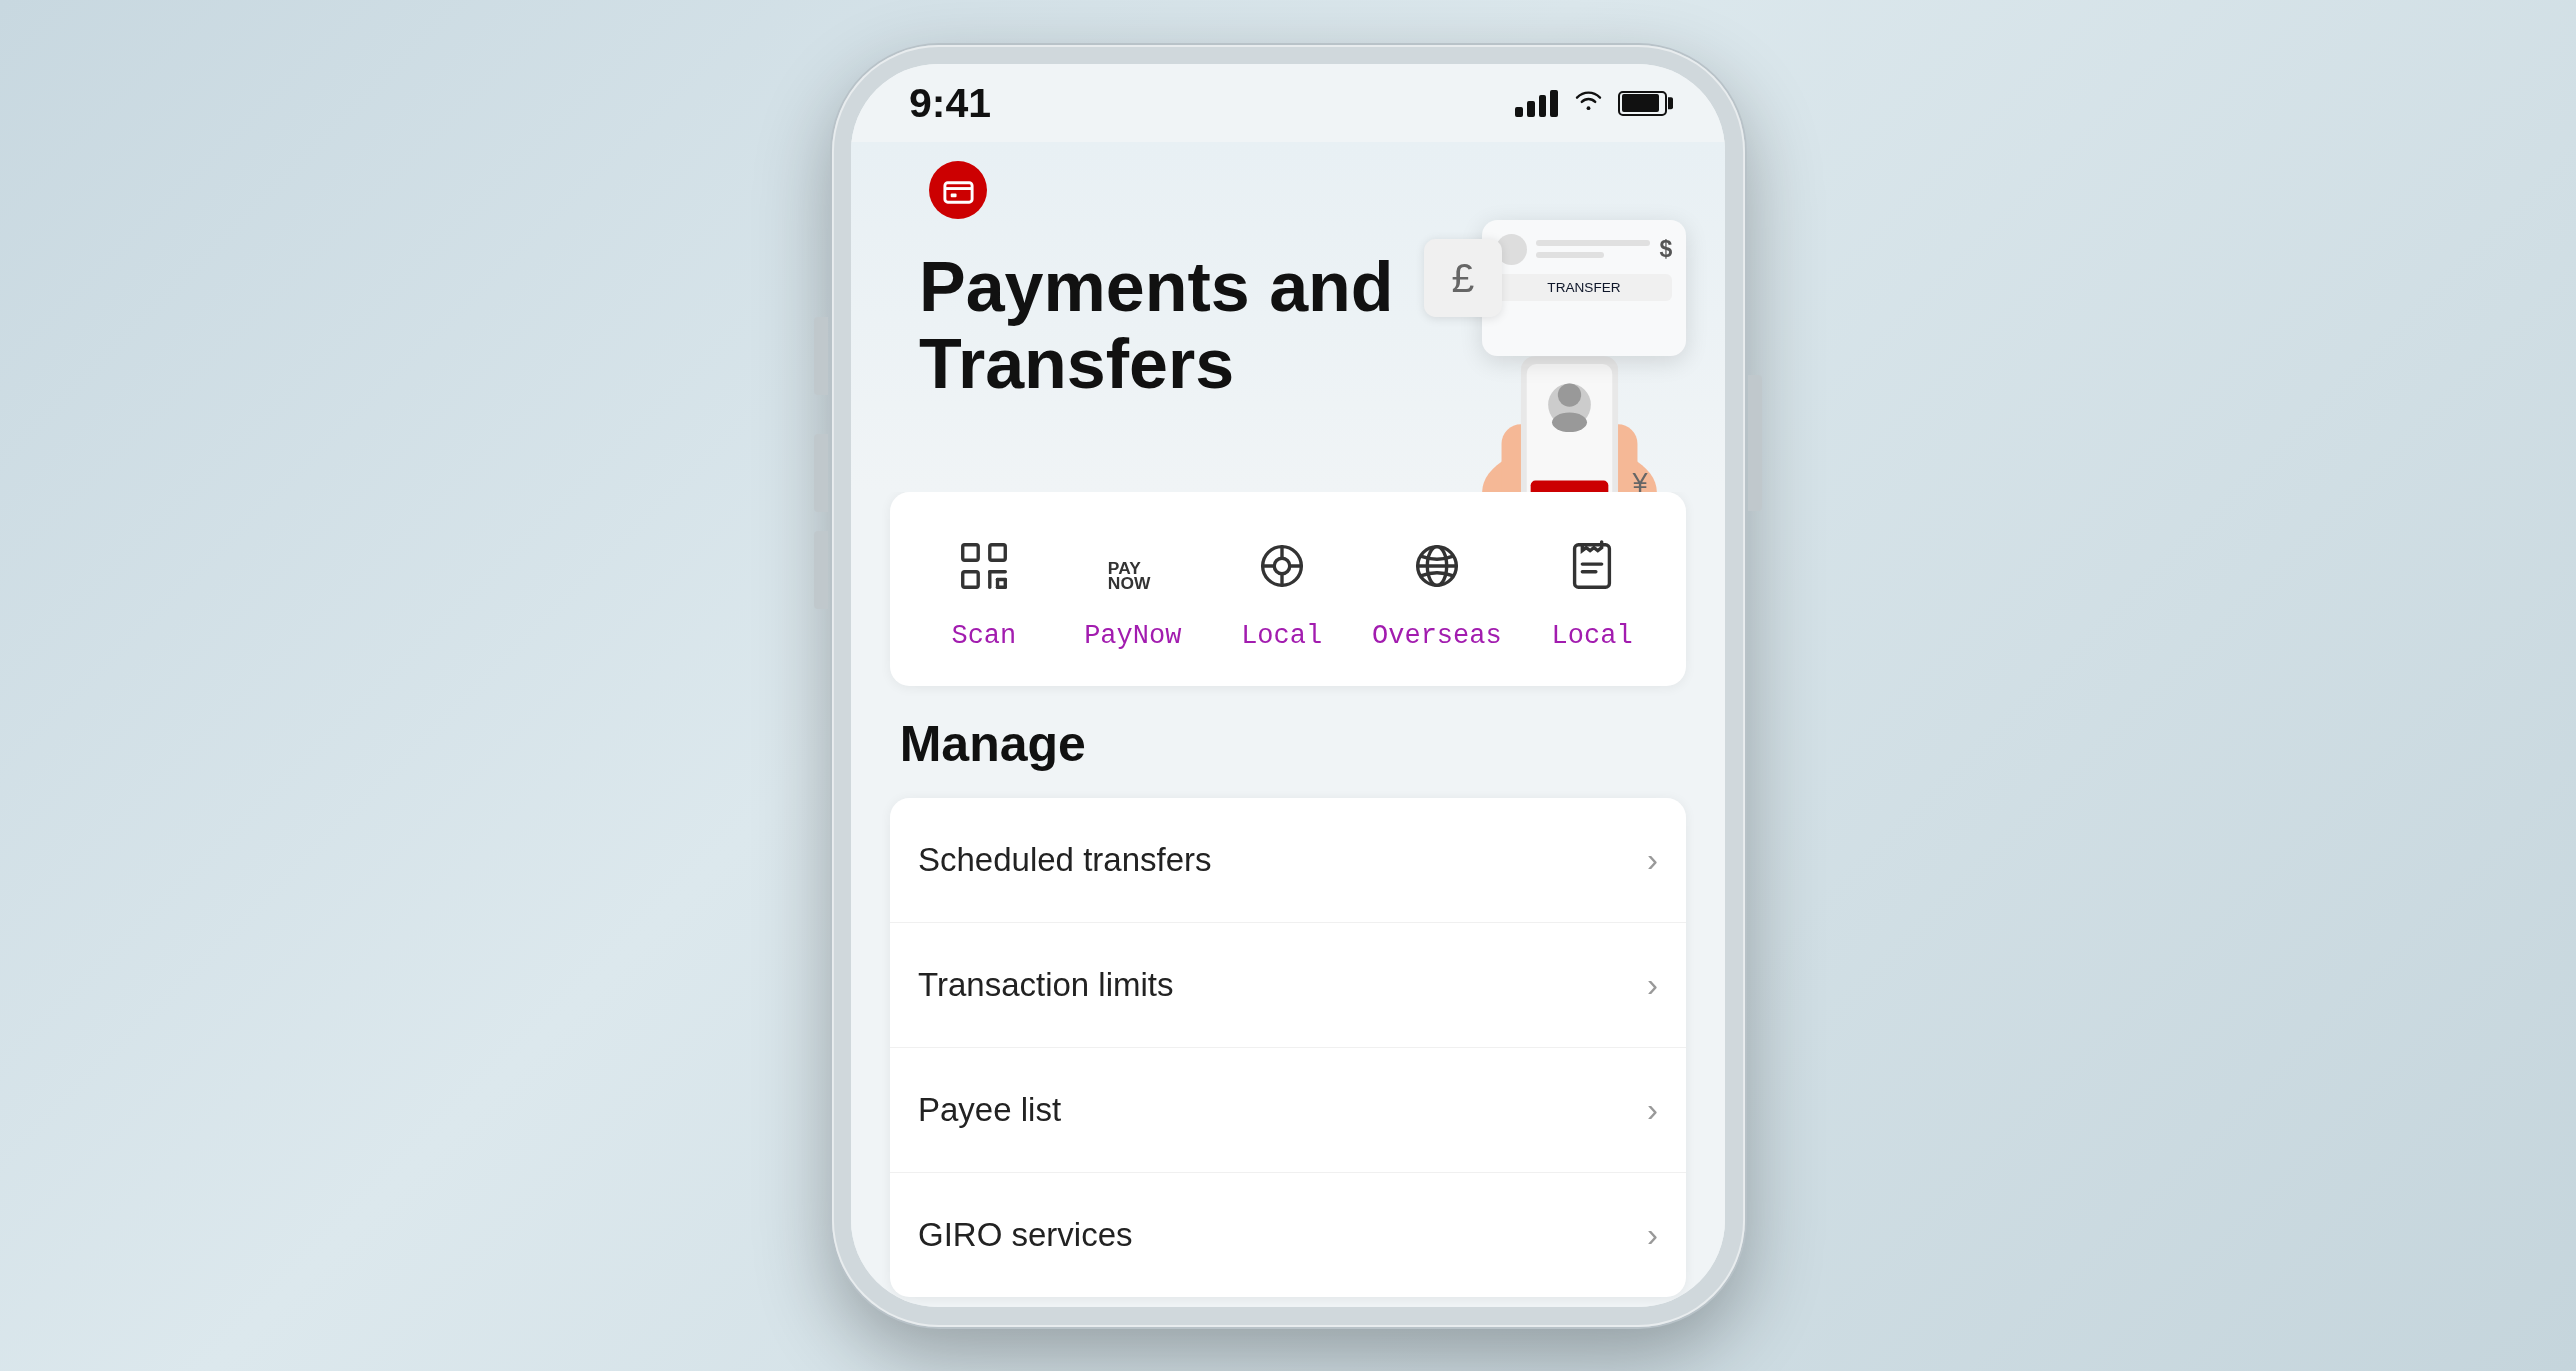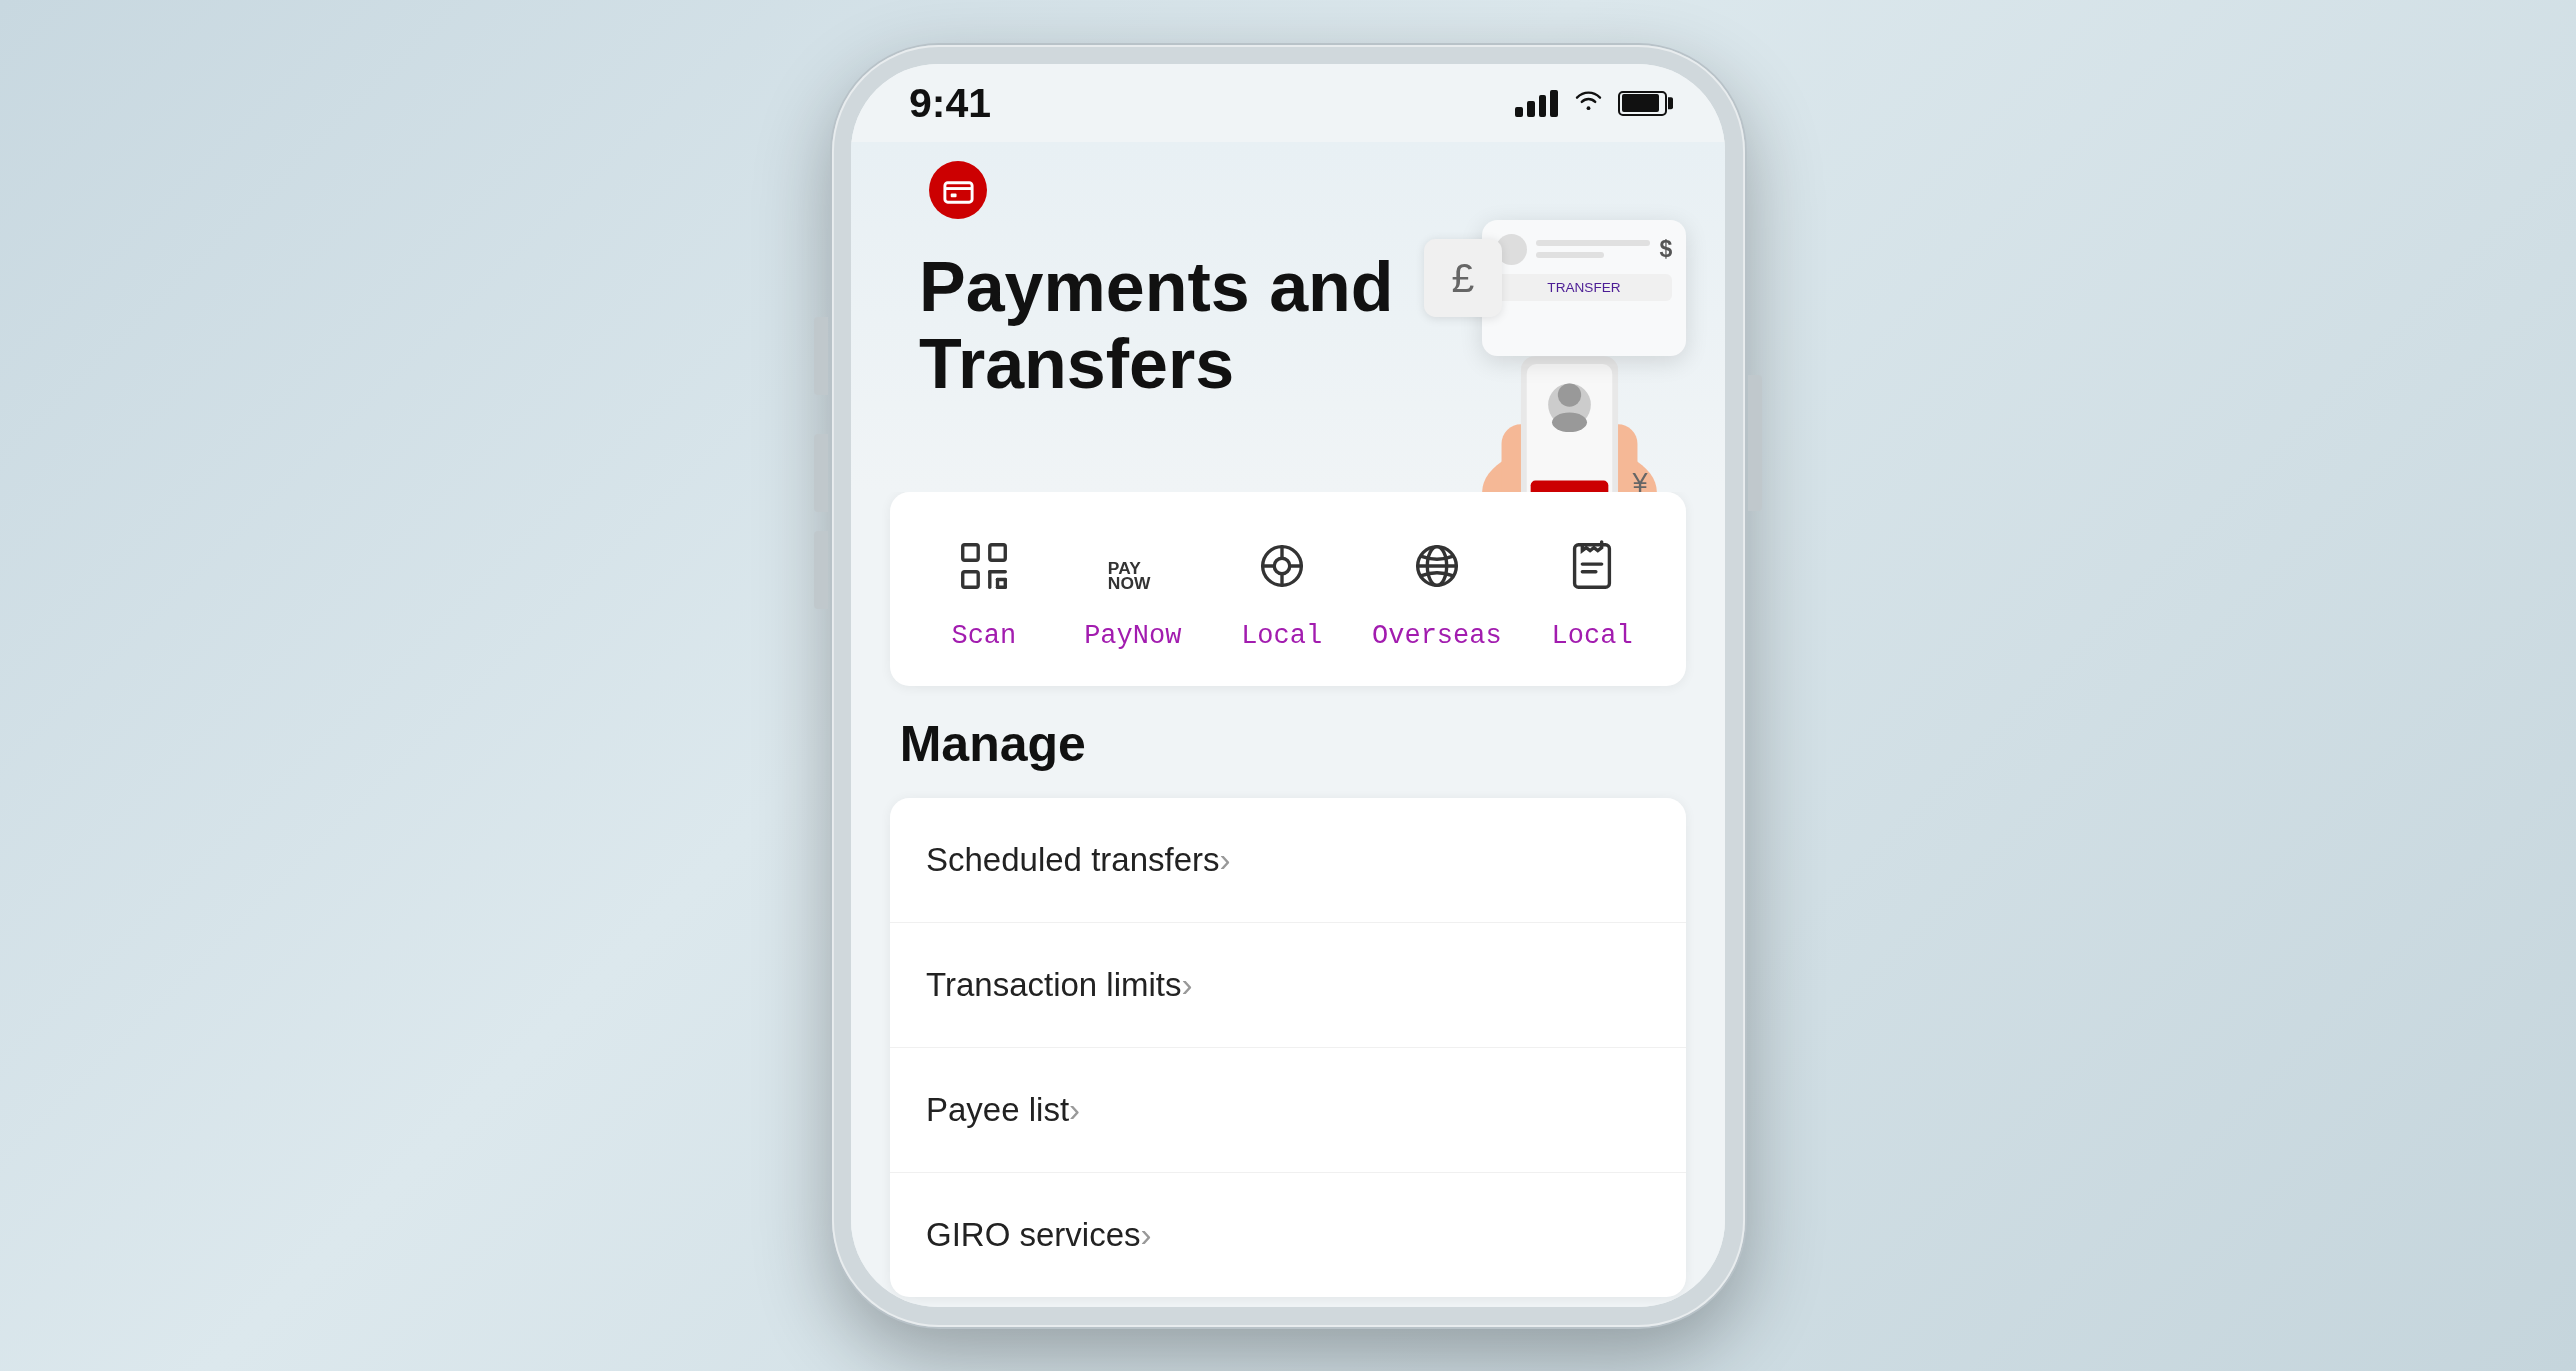--- a/index.html
+++ b/index.html
@@ -247,22 +247,22 @@
     .manage-list {
       background: white;
       border-radius: 19.4px;
       overflow: hidden;
       box-shadow: 0 1.9px 11.7px rgba(0,0,0,0.06);
     }
 
     .manage-item {
       display: flex;
       align-items: center;
-      justify-content: flex-start;
-      padding: 43px 36px;
+      justify-content: space-between;
+      padding: 43px 28px;
       border-bottom: 1px solid #f0f0f0;
       cursor: pointer;
     }
 
     .manage-item:last-child {
       border-bottom: none;
     }
 
     .manage-item-label {
       font-size: 33px;
@@ -326,21 +326,21 @@
 
           <div style="position:absolute; right:39px; top:0; width:204px; height:136px; background:#f8f9fa; border-radius:15.5px; box-shadow: 0 5.8px 23px rgba(0,0,0,0.12); padding:13.6px; z-index:1;">
             <div style="display:flex; align-items:center; gap:9.7px; margin-bottom:9.7px;">
               <div style="width:31px;height:31px;background:#ddd;border-radius:50%;"></div>
               <div style="flex:1;">
                 <div style="height:5.8px;background:#e0e0e0;border-radius:2.9px;margin-bottom:5.8px;"></div>
                 <div style="height:5.8px;background:#e0e0e0;border-radius:2.9px;width:60%;"></div>
               </div>
               <div style="font-size:23px;font-weight:bold;color:#555;">$</div>
             </div>
-            <div style="background:#f0f0f0;border-radius:5.8px;padding:5.8px 11.7px;font-size:13.6px;color:#4c1d95;text-align:center;display:inline-block;width:100%;">TRANSFER</div>
+            <div style="background:#f0f0f0;border-radius:5.8px;padding:5.8px 11.7px;font-size:13.6px;color:#0f172a;text-align:center;display:inline-block;width:100%;">TRANSFER</div>
           </div>
 
           <div style="position:absolute; right:223px; top:19.4px; width:78px;height:78px;background:#f0f0f0;border-radius:11.7px;display:flex;align-items:center;justify-content:center;font-size:41px;color:#666;box-shadow:0 1.9px 9.7px rgba(0,0,0,0.1);z-index:2;">£</div>
 
           <svg style="position:absolute;right:0;top:78px;width:311px;height:233px;" viewBox="0 0 320 240" fill="none">
 
             <ellipse cx="160" cy="200" rx="90" ry="50" fill="#f5b896"></ellipse>
             <rect x="90" y="130" width="140" height="90" rx="20" fill="#f5b896"></rect>
 
             <rect x="110" y="60" width="100" height="170" rx="14" fill="#e8e8e8"></rect>

